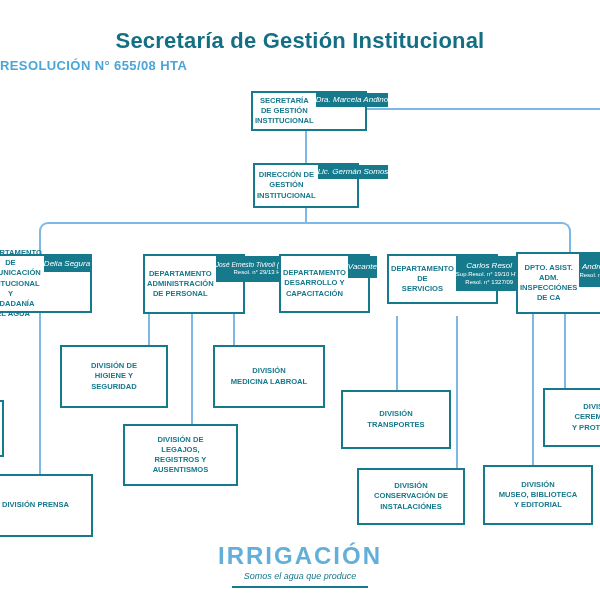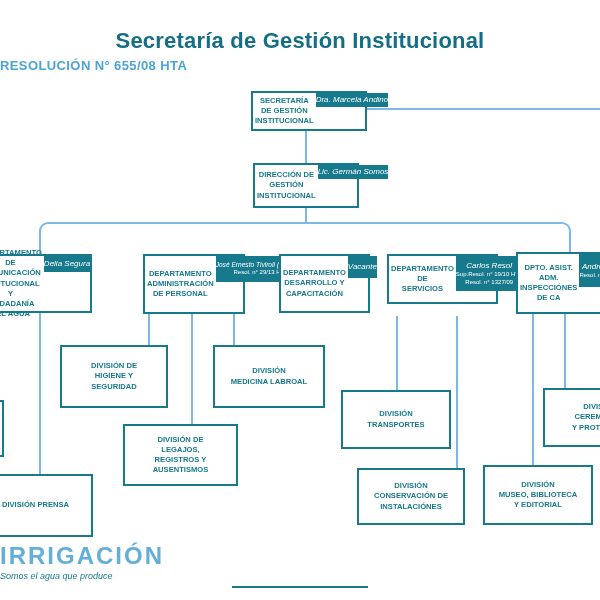--- a/index.html
+++ b/index.html
@@ -47,21 +47,21 @@
   #b-medicina{left:213px;top:345px;width:112px;height:63px;}    #b-medicina .bs{height:19px;}
   #b-legajos{left:123px;top:424px;width:115px;height:62px;}     #b-legajos .bs{height:15px;}
   #b-transportes{left:341px;top:390px;width:110px;height:59px;} #b-transportes .bs{height:16px;}
   #b-ceremonial{left:543px;top:388px;width:114px;height:59px;}  #b-ceremonial .bs{height:15px;}
   #b-prensa{left:-22px;top:474px;width:115px;height:63px;}      #b-prensa .bs{height:20px;}
   #b-conservacion{left:357px;top:468px;width:108px;height:57px;} #b-conservacion .bs{height:17px;}
   #b-museo{left:483px;top:465px;width:110px;height:60px;}       #b-museo .bs{height:15px;}
   
   #b-fragment{left:-60px;top:400px;width:64px;height:57px;}
   
-  .footer{position:absolute;left:0;right:0;top:543px;z-index:2;}
+  .footer{position:absolute;left:0;right:0;top:543px;text-align:center;z-index:2;}
   .logo{font-size:24px;font-weight:bold;color:var(--logo);letter-spacing:2px;line-height:1.1;}
   .tagline{font-size:9px;font-style:italic;color:var(--teal);margin-top:2px;}
   .logo-rule{width:136px;height:2px;background:var(--teal);margin:5px auto 0 auto;}
 </style>
 </head>
 <body>
 
 <div id="stage">
 
   <div class="h-title">Secretaría de Gestión Institucional</div>

